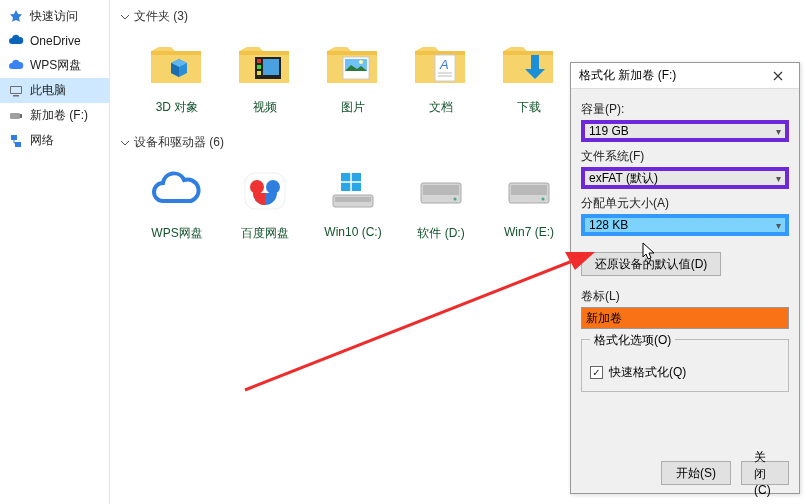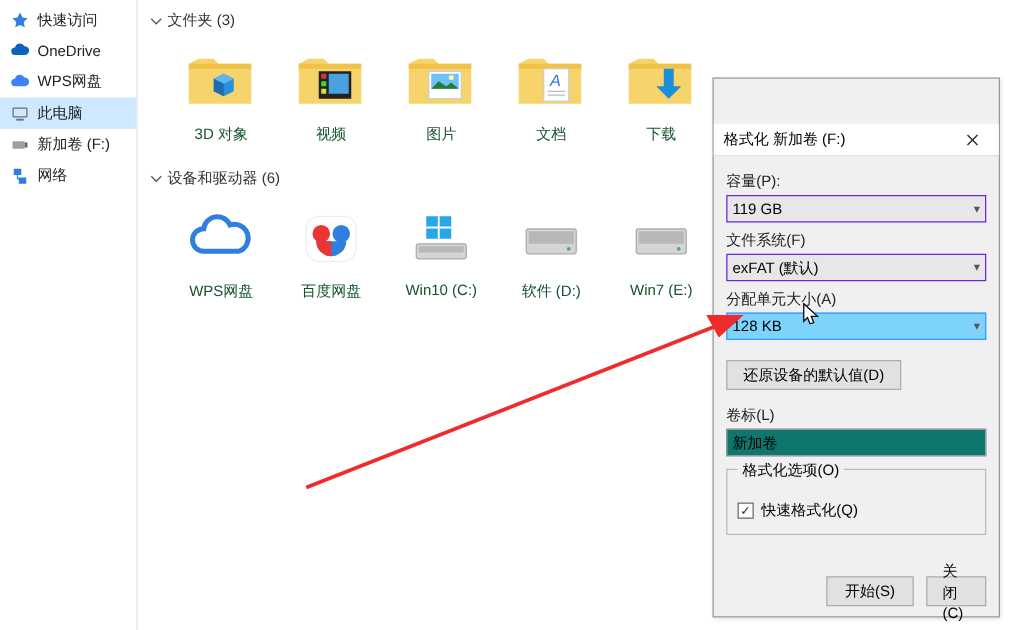--- a/index.html
+++ b/index.html
@@ -17,29 +17,29 @@
   .grid { display: flex; flex-wrap: wrap; gap: 20px 10px; padding: 6px 18px 14px 18px; }
   .item { width: 78px; display: flex; flex-direction: column; align-items: center; gap: 4px; cursor: pointer; }
   .item-icon { width: 60px; height: 60px; display: flex; align-items: center; justify-content: center; }
   .item-label { font-size: 12px; text-align: center; color: #14532d; }
 
   .folder-svg { width: 56px; height: 44px; }
   .drive-svg { width: 52px; height: 40px; }
 
   
   .dialog { position: absolute; left: 570px; top: 62px; width: 230px; height: 432px; border: 1px solid #999; background: #f0f0f0; box-shadow: 1px 1px 4px rgba(0,0,0,.15); display:flex; flex-direction: column; }
-  .dlg-title { display:flex; align-items:center; justify-content: space-between; height: 26px; padding: 0 6px 0 8px; background: #fff; border-bottom: 1px solid #ddd; font-size: 12px; margin-top: 36px; }
+  .dlg-title { display:flex; align-items:center; justify-content: space-between; height: 26px; padding: 0 6px 0 8px; background: #fff; border-bottom: 1px solid #ddd; font-size: 12px; }
   .dlg-close { width: 30px; height: 22px; display:flex; align-items:center; justify-content:center; cursor:pointer; }
   .dlg-body { padding: 8px 10px; flex:1; display:flex; flex-direction:column; gap:2px; }
   .fld-label { font-size: 12px; margin-top: 4px; color:#222; }
-  .combo { width: 100%; height: 22px; border:1px solid #6d28d9; background:#e7e7e7; font-size:12px; padding: 0 4px; display:flex; align-items:center; justify-content:space-between; cursor:pointer; }
+  .combo { width: 100%; height: 22px; border:4px solid #6d28d9; background:#e7e7e7; font-size:12px; padding: 0 4px; display:flex; align-items:center; justify-content:space-between; cursor:pointer; }
   .combo.hl { background:#7dd3fc; border-color:#3399ff; }
   .combo-caret { font-size:10px; color:#555; }
   .btn { height: 24px; border:1px solid #adadad; background:#e1e1e1; font-size:12px; cursor:pointer; display:flex; align-items:center; justify-content:center; padding: 0 12px; }
-  .txt { width:100%; height:22px; border:1px solid #999; background:#0f766e; padding:0 4px; font-size:12px; }
+  .txt { width:100%; height:22px; border:1px solid #999; background:#f97316; padding:0 4px; font-size:12px; }
   .group { border:1px solid #bbb; padding: 24px 8px 10px 8px; margin-top:8px; position:relative; }
   .group-title { position:absolute; top:-8px; left:8px; background:#f0f0f0; padding:0 4px; font-size:12px; }
   .chk-row { display:flex; align-items:center; gap:6px; font-size:12px; }
   .chk { width:13px; height:13px; border:1px solid #666; background:#fff; display:flex; align-items:center; justify-content:center; font-size:10px; color:#222; cursor:pointer;}
   .dlg-footer { display:flex; justify-content:flex-end; gap:10px; padding:8px 10px; }
 
   
   .arrow { position:absolute; left: 235px; top: 140px; width: 380px; height: 260px; pointer-events:none; }
 
   

